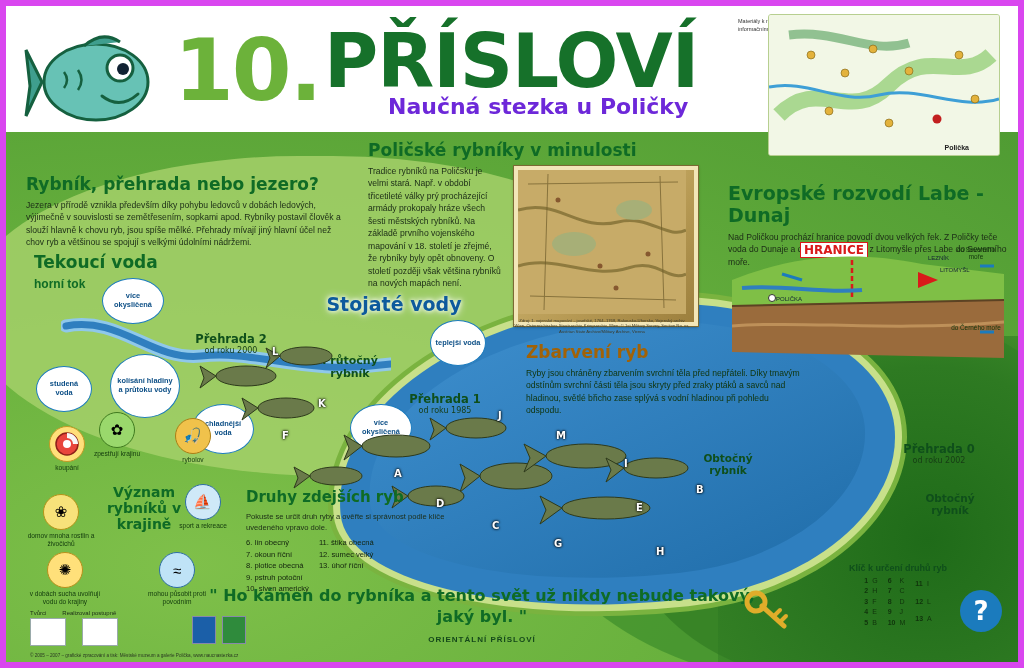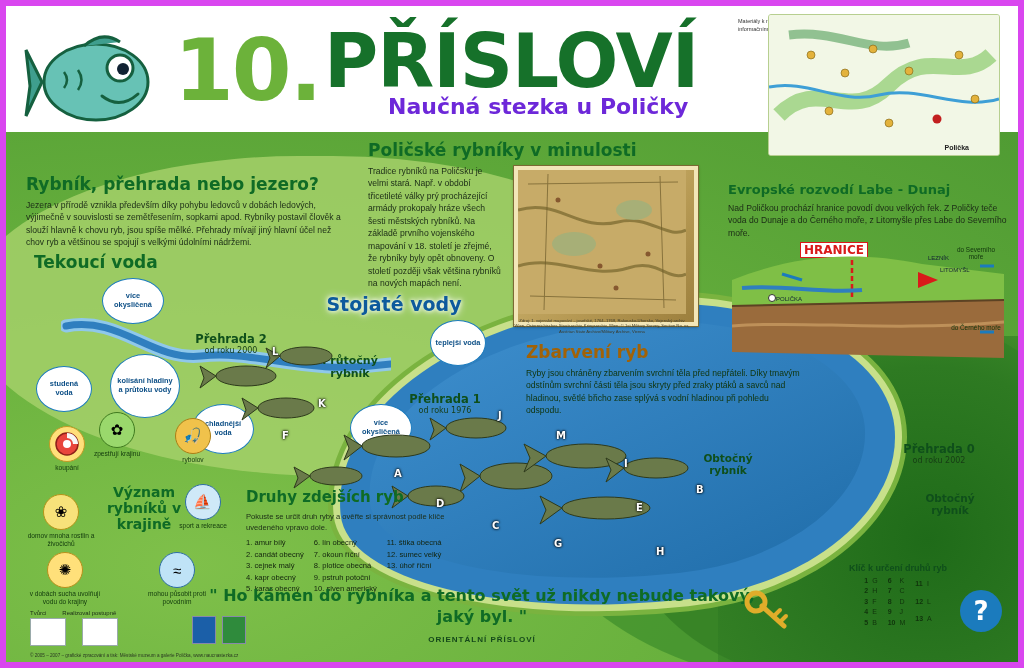--- a/index.html
+++ b/index.html
@@ -101,21 +101,21 @@
   
   h2.sec {
     margin:0 0 5px 0; font-size:17px; font-weight:bold; color:#0f6b25;
     font-family:"DejaVu Sans", sans-serif;
   }
   .block { position:absolute; }
   .body-txt { font-size:8.6px; line-height:1.45; color:#1b2c16; }
   .b-rybnik { left:20px; top:168px; width:318px; }
   .b-minulost { left:362px; top:134px; width:315px; }
   .b-rozvodi { left:722px; top:176px; width:290px; }
-  .b-rozvodi h2.sec{ font-size:13px; }
+  .b-rozvodi h2.sec{ font-size:19px; }
   .b-tekouci { left:28px; top:246px; width:260px; }
   .b-tekouci h2.sec{ color:#0f6b25; font-size:17px; }
   .b-horni { font-size:12px; font-weight:bold; color:#0f6b25; margin-top:2px; }
   .b-stojate {
     left:318px; top:288px; width:140px; text-align:center;
     font-size:19px; font-weight:bold; color:#0d5a9c;
     font-family:"DejaVu Sans", sans-serif; line-height:1.1;
     text-shadow:0 0 4px #fff,0 0 8px #fff;
   }
   .b-zbarveni { left:520px; top:336px; width:280px; }
@@ -353,20 +353,21 @@
       <text x="208" y="32" font-size="6" fill="#123" font-family="Liberation Sans">LITOMYŠL</text>
       <path d="M248,26 L262,26" stroke="#1b7bbd" stroke-width="3"></path>
       <path d="M248,92 L262,92" stroke="#1b7bbd" stroke-width="3"></path>
     </svg>
   </div>
   <div style="position:absolute; right:16px; top:240px; width:52px; font-size:6.4px; color:#10340c; text-align:center;">do Severního moře</div>
   <div style="position:absolute; right:16px; top:318px; width:52px; font-size:6.4px; color:#10340c; text-align:center;">do Černého moře</div>
 
   <div class="block b-tekouci">
     <h2 class="sec">Tekoucí voda</h2>
+    <div class="b-horni">horní tok</div>
   </div>
 
   <div class="block b-stojate">Stojaté vody</div>
 
   <div class="block b-zbarveni">
     <h2 class="sec">Zbarvení ryb</h2>
     <div class="body-txt">Ryby jsou chráněny zbarvením svrchní těla před nepřáteli. Díky tmavým odstínům svrchní části těla jsou skryty před zraky ptáků a savců nad hladinou, světlé břicho zase splývá s vodní hladinou při pohledu odspodu.</div>
   </div>
 
   <div class="callout co-vice1">více okysličená</div>
@@ -375,21 +376,21 @@
   <div class="callout co-kolisani">kolísání hladiny a průtoku vody</div>
   <div class="callout co-vice2">více okysličená</div>
   <div class="callout co-teplejsi">teplejší voda</div>
 
   <div class="dam dam2">
     <div class="t">Přehrada 2</div>
     <div class="y">od roku 2000</div>
   </div>
   <div class="dam dam1">
     <div class="t">Přehrada 1</div>
-    <div class="y">od roku 1976</div>
+    <div class="y">od roku 1985</div>
   </div>
   <div class="dam dam0">
     <div class="t">Přehrada 0</div>
     <div class="y">od roku 2002</div>
   </div>
   <div class="dam prut">
     <div class="t">Průtočný rybník</div>
   </div>
   <div class="dam obt1">
     <div class="t">Obtočný rybník</div>
@@ -480,27 +481,20 @@
   <div class="icon-item" style="left:134px; top:546px;">
     <div class="icon-circle" style="background:#bfe3f7;border-color:#2e6ea3">≈</div>
     <div class="cap">mohou působit proti povodním</div>
   </div>
 
   <div class="block b-druhy">
     <h2 class="sec">Druhy zdejších ryb</h2>
     <div class="body-txt" style="font-size:7.6px">Pokuste se určit druh ryby a ověřte si správnost podle klíče uvedeného vpravo dole.</div>
     <div class="species-cols">
       <ol>
-        <li>1. amur bílý</li>
-        <li>2. candát obecný</li>
-        <li>3. cejnek malý</li>
-        <li>4. kapr obecný</li>
-        <li>5. karas obecný</li>
-      </ol>
-      <ol>
         <li>6. lín obecný</li>
         <li>7. okoun říční</li>
         <li>8. plotice obecná</li>
         <li>9. pstruh potoční</li>
         <li>10. siven americký</li>
       </ol>
       <ol>
         <li>11. štika obecná</li>
         <li>12. sumec velký</li>
         <li>13. úhoř říční</li>

